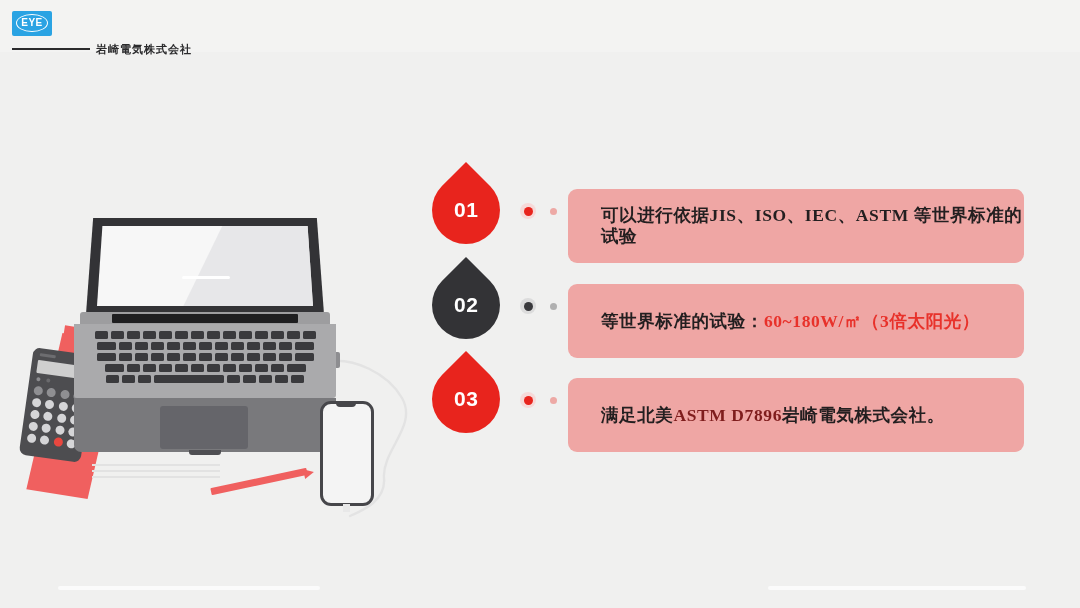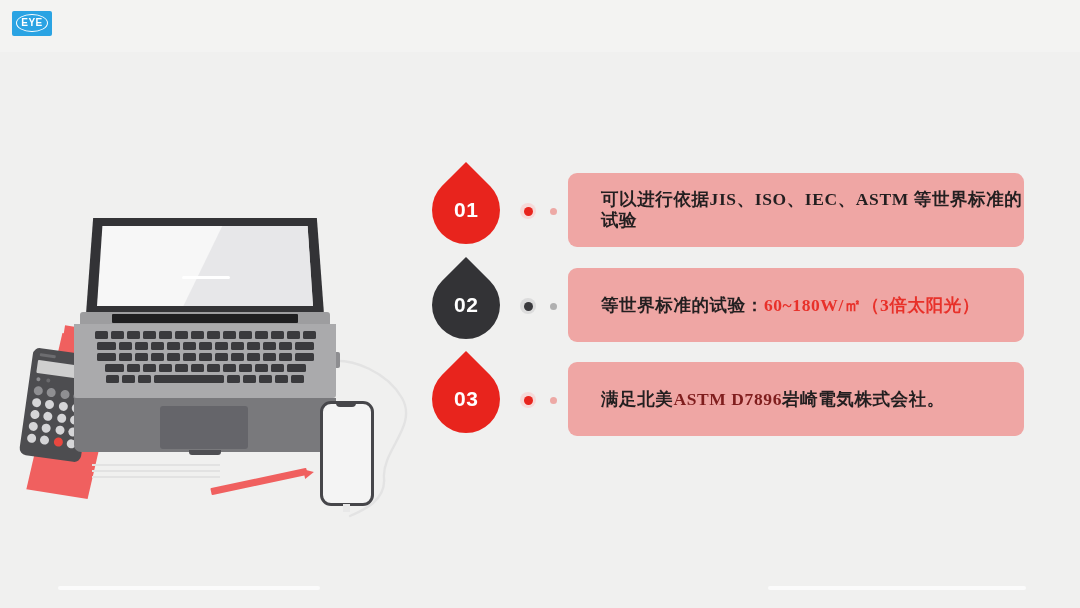--- a/index.html
+++ b/index.html
@@ -146,21 +146,21 @@
     top: 35px;
     left: 118px;
     width: 7px; height: 7px;
     border-radius: 50%;
     opacity: 0.35;
   }
 
   .textbox {
     position: absolute;
     left: 136px;
-    top: 0;
+    top: 16px;
     width: 456px;
     height: 74px;
     border-radius: 9px;
     display: flex;
     align-items: center;
     padding: 0 0 0 33px;
     box-sizing: border-box;
   }
   .textbox .txt {
     font-family: "Liberation Serif", "DejaVu Serif", serif;
@@ -417,20 +417,24 @@
 <body>
 
 <div id="slide" style="background: rgb(240, 240, 239);">
 
   <div id="topbar">
     <div id="logo-block">
       <div id="logo-row">
         <div id="logo-mark" style="background: rgb(42, 163, 227);">
           <div class="oval">EYE</div>
         </div>
+      </div>
+      <div id="logo-sub">
+        <span class="rule"></span>
+        <span class="jp">岩崎電気株式会社</span>
       </div>
     </div>
   </div>
 
 
   <div id="illus">
 
     <div class="p" id="red-slab" style="background: rgb(240, 96, 95);"></div>
     <div class="p" id="red-slab2" style="background: rgb(240, 96, 95);"></div>
 

